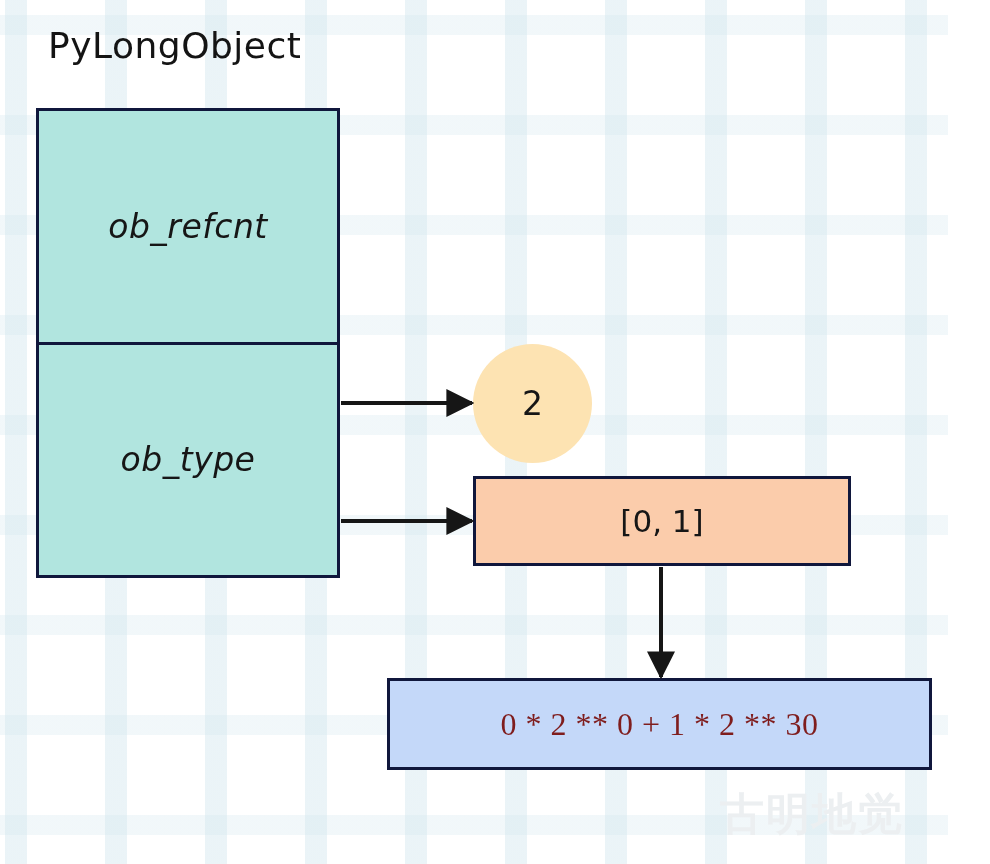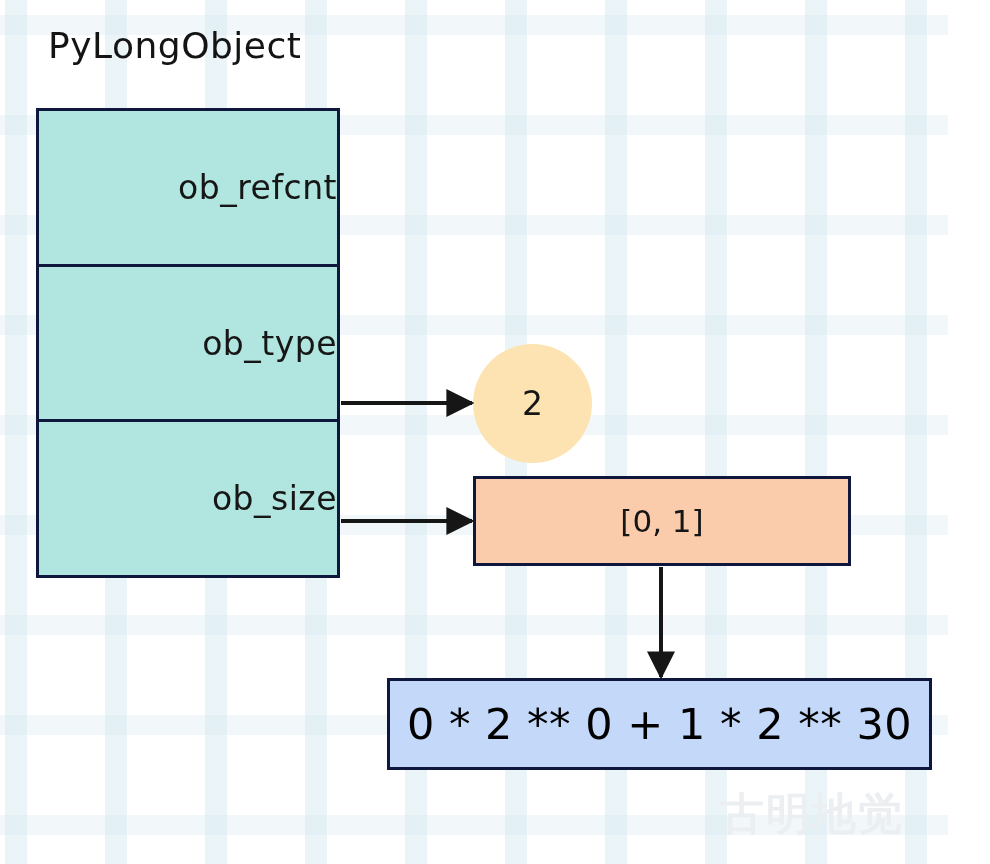--- a/index.html
+++ b/index.html
@@ -48,24 +48,25 @@
     box-sizing: border-box;
     background: #b1e5df;
     display: flex;
     flex-direction: column;
   }
 
   .struct-row {
     flex: 1 1 0;
     display: flex;
     align-items: center;
-    justify-content: flex-end;
+    justify-content: center;
     border-bottom: 3px solid #10173c;
     box-sizing: border-box;
     background: #b1e5df;
+    font-style: italic;
   }
   .struct-row:last-child { border-bottom: none; }
 
   .struct-row span {
     font-size: 33px;
     color: #161616;
     letter-spacing: 0.5px;
     line-height: 1;
   }
 
@@ -117,24 +118,25 @@
     width: 545px;
     height: 92px;
     box-sizing: border-box;
     border: 3px solid #10173c;
     background: #c4d8f9;
     display: flex;
     align-items: center;
     justify-content: center;
   }
   #formula-box span {
-    font-size: 43px;
-    color: #000000;
+    font-size: 32px;
+    color: #7f1d1d;
     letter-spacing: 0.5px;
     line-height: 1;
+    font-family: Liberation Serif, serif;
   }
 
   
   #arrows {
     position: absolute;
     left: 0;
     top: 0;
     width: 990px;
     height: 864px;
     pointer-events: none;
@@ -161,23 +163,20 @@
 
   <div id="title">PyLongObject</div>
 
   <div id="struct-table">
     <div class="struct-row">
       <span>ob_refcnt</span>
     </div>
     <div class="struct-row">
       <span>ob_type</span>
     </div>
-    <div class="struct-row">
-      <span>ob_size</span>
-    </div>
   </div>
 
   <div id="circle-node">
     <span>2</span>
   </div>
 
   <div id="digits-box">
     <span>[0, 1]</span>
   </div>
 

